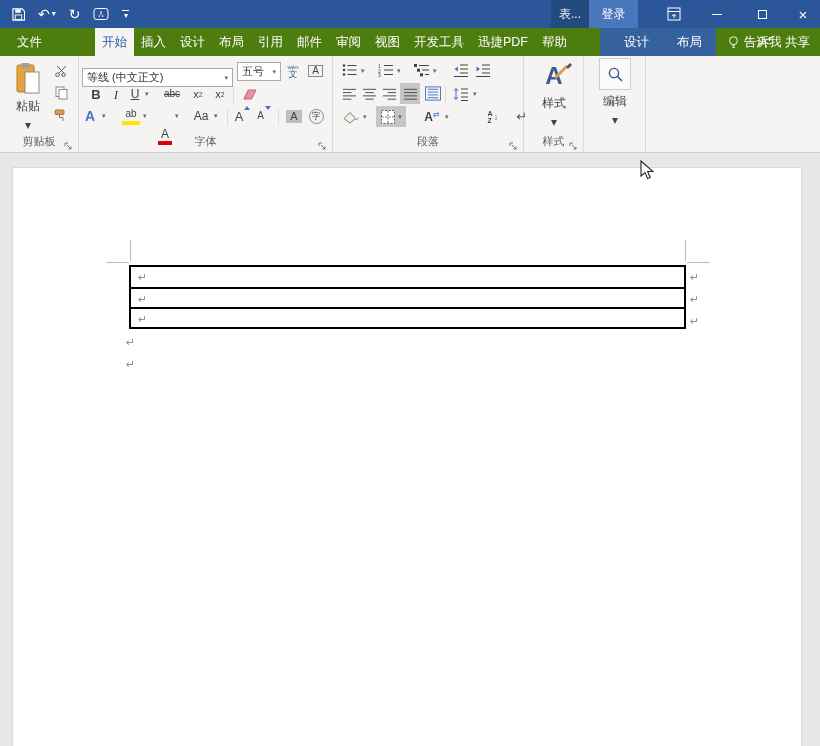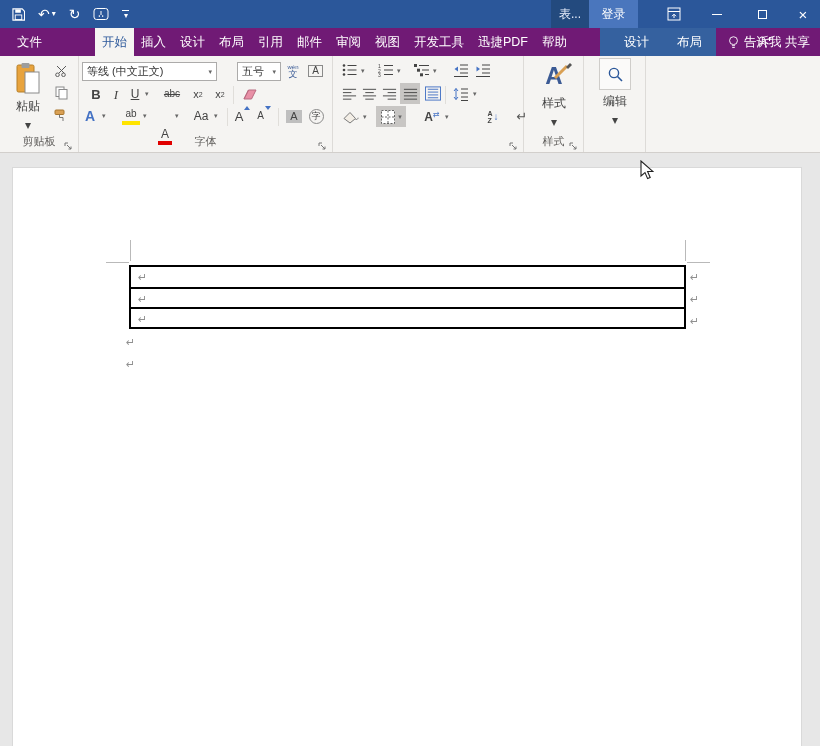--- a/index.html
+++ b/index.html
@@ -21,21 +21,21 @@
              color:#e8eefb; font-size:12px; display:flex; align-items:center; justify-content:center; }
   .signin { position:absolute; left:589px; top:0; width:49px; height:28px; background:#4a76bd;
             color:#fff; font-size:12px; display:flex; align-items:center; justify-content:center; }
   .winbtn { position:absolute; top:0; height:28px; display:flex; align-items:center; justify-content:center; color:#fff; }
   .wb-opts { left:655px; width:38px; } .wb-min { left:697px; width:40px; }
   .wb-max { left:742px; width:40px; } .wb-close { left:786px; width:34px; font-size:15px; }
   .minbar { width:10px; height:0; border-top:1px solid #fff; }
   .maxbox { width:9px; height:9px; border:1px solid #fff; }
 
   
-  .tabrow { position:absolute; left:0; top:28px; width:820px; height:28px; background:#701a75;
+  .tabrow { position:absolute; left:0; top:28px; width:820px; height:28px; background:#4d7c0f;
             display:flex; align-items:stretch; }
   .tab { padding:0 7px; line-height:28px; font-size:12.5px; color:#fff; white-space:nowrap; cursor:default; }
   .tab:first-child { margin-left:10px; }
   .tab.active { background:#f5f4f2; color:#2b579a;margin-left:46px; }
   .ctxtabs { display:flex; margin-left:26px; background:#35619f; }
   .ctxtabs .tab { padding:0 14px; }
   .tellme { display:flex; align-items:center; gap:5px; margin-left:12px; color:#fff; font-size:12.5px; }
   .sharegrp { position:absolute; right:10px; top:0; height:28px; display:flex; align-items:center; gap:13px;
               color:#fff; font-size:12.5px; }
 
@@ -212,21 +212,21 @@
       <div class="glabel">剪贴板</div>
       <span class="launcher">
         <svg width="9" height="9" viewBox="0 0 9 9">
             <path d="M1 4V1h3" fill="none" stroke="#777"></path>
             <path d="M3 3l4 4M7 4.5V7H4.5" fill="none" stroke="#777"></path>
           </svg>
       </span>
     </div>
 
     <div class="group g-font">
-      <div class="combo" style="left:3px; top:6px; width:135px;">
+      <div class="combo" style="left:3px; top:12px; width:151px;">
         <span>等线 (中文正文)</span>
         <span class="dd">▾</span>
       </div>
       <div class="combo" style="left:158px; top:6px; width:44px;">
         <span>五号</span>
         <span class="dd">▾</span>
       </div>
       <span class="rbtn" style="left:204px; top:5px; width:20px; height:20px;">
         <span class="phon">
             <small>wén</small>
@@ -400,20 +400,21 @@
         <span class="sortstk">
           <span class="lets">
               <span>A</span>
               <span>Z</span>
             </span>
           <span class="arr">↓</span>
         </span>
       </span>
       <span class="rbtn" style="left:181px; top:51px; width:16px; height:19px; font-size:13px; color:#555;">↵</span>
 
+      <div class="glabel">段落</div>
       <span class="launcher">
         <svg width="9" height="9" viewBox="0 0 9 9">
             <path d="M1 4V1h3" fill="none" stroke="#777"></path>
             <path d="M3 3l4 4M7 4.5V7H4.5" fill="none" stroke="#777"></path>
           </svg>
       </span>
     </div>
 
     <div class="group g-style">
       <div class="bigbtn" style="left:8px; top:4px; width:44px; height:78px;">

